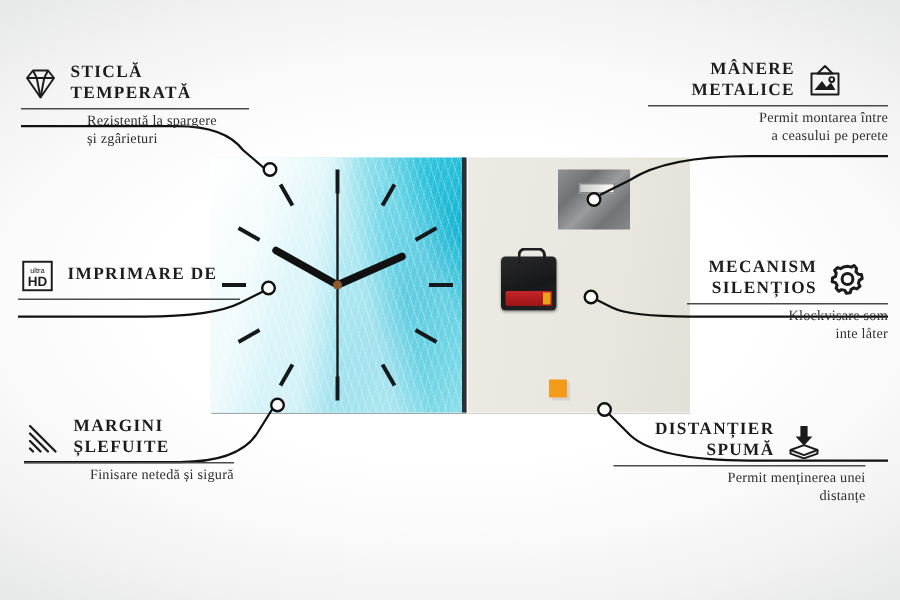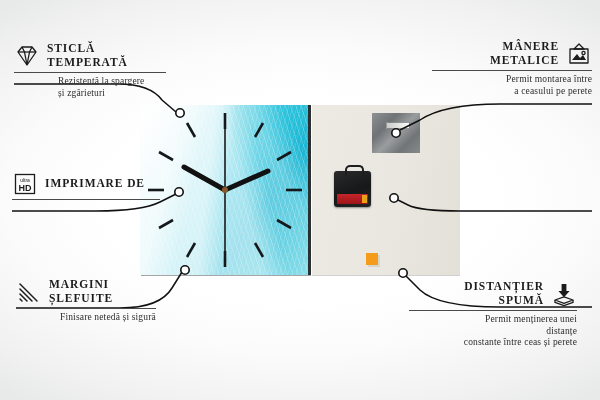--- a/index.html
+++ b/index.html
@@ -65,21 +65,21 @@
     font-family:"Liberation Serif", serif;font-weight:bold;font-size:11.5px;
     letter-spacing:.9px;color:#1c1c1c;line-height:13.5px;text-transform:uppercase;
   }
   .callout .rule{height:1px;background:#4a4a4a;margin:3px 0 3px 0;}
   .callout .desc{
     font-family:"Liberation Serif", serif;font-size:9.5px;color:#2e2e2e;
     line-height:11.5px;letter-spacing:.15px;margin-left:44px;
   }
   .left{text-align:left;}
   .right{text-align:right;}
-  .right .head{justify-content:flex-end;}
+  .right .head{justify-content:center;}
   .icon{width:26px;height:24px;flex:0 0 26px;display:block;}
   
   #c-sticla{left:14px;top:42px;width:152px;}
   #c-sticla .rule{width:152px;}
   #c-hd{left:12px;top:172px;width:148px;}
   #c-hd .rule{width:148px;}
   #c-margini{left:16px;top:278px;width:140px;}
   #c-margini .rule{width:140px;}
   #c-manere{right:8px;top:40px;width:160px;}
   #c-manere .rule{width:160px;}
@@ -226,35 +226,53 @@
         </g>
       </svg>
     </div>
     <div class="rule"></div>
     <div class="desc">
       <div>Permit montarea între</div>
       <div>a ceasului pe perete</div>
     </div>
   </div>
 
+  <div class="callout right" id="c-mecanism">
+    <div class="head">
+      <div class="title">
+        <div>MECANISM</div>
+        <div>SILENȚIOS</div>
+      </div>
+      <svg class="icon" viewBox="0 0 26 24">
+        <g fill="none" stroke="#1b1b1b" stroke-width="2" stroke-linejoin="round">
+          <path d="M13 3.5 l2.6 .6 1.8 -1.1 1.7 2.1 -.5 2 1.6 1.7 2.1 .2 .5 2.7 -1.9 1 -.6 2.3 1.1 1.8 -2.1 1.8 -2 -.7 -2 1.2 -.4 2.1 -2.7 .3 -.9 -1.9 -2.3 -.5 -1.8 1.1 -1.8 -2 .7 -2 -1.2 -1.9 -2.1 -.4 .2 -2.7 2 -.8 .5 -2.3 -1.1 -1.8 2 -1.9 2 .7 1.9 -1.1 Z"></path>
+          <circle cx="13" cy="12" r="3.6"></circle>
+        </g>
+      </svg>
+    </div>
+    <div class="rule"></div>
+    <div class="desc">
+      <div>Klockvisare som</div>
+      <div>inte låter</div>
+    </div>
+  </div>
 
   <div class="callout right" id="c-distantier">
     <div class="head">
       <div class="title">
         <div>DISTANȚIER</div>
         <div>SPUMĂ</div>
       </div>
       <svg class="icon" viewBox="0 0 26 24">
         <g fill="none" stroke="#1b1b1b" stroke-width="1.3" stroke-linejoin="round">
           <path d="M10.6 2 h4.8 v7 h3.2 L13 15.2 L7.4 9 h3.2 Z" fill="#1b1b1b" stroke="none"></path>
           <path d="M13 14.8 L22 18 L13 21.4 L4 18 Z"></path>
           <path d="M4 18 v2.4 L13 23.6 L22 20.4 V18"></path>
         </g>
       </svg>
     </div>
     <div class="rule"></div>
     <div class="desc">
       <div>Permit menținerea unei distanțe</div>
-      <div>constante între ceas și perete</div>
     </div>
   </div>
 
 </div>
 
 </body></html>

